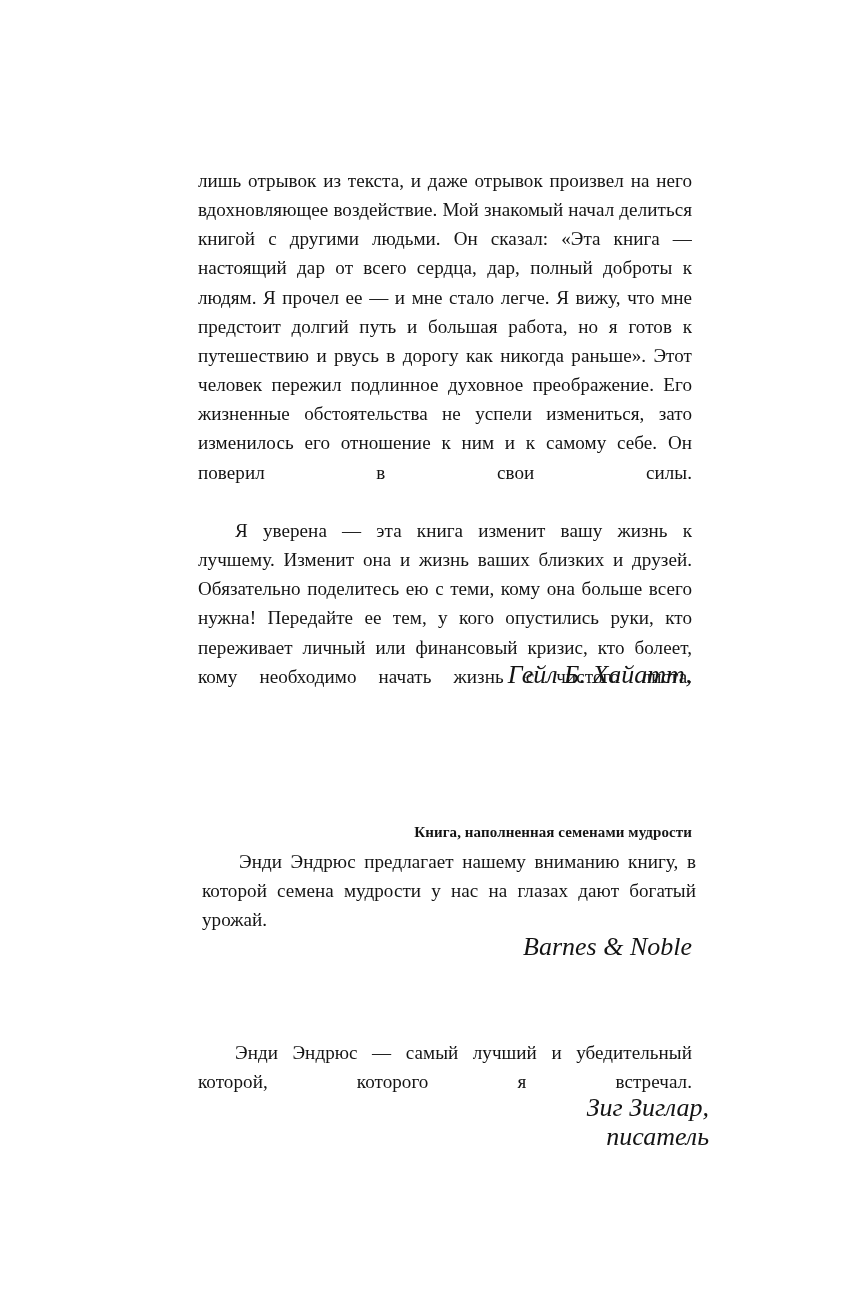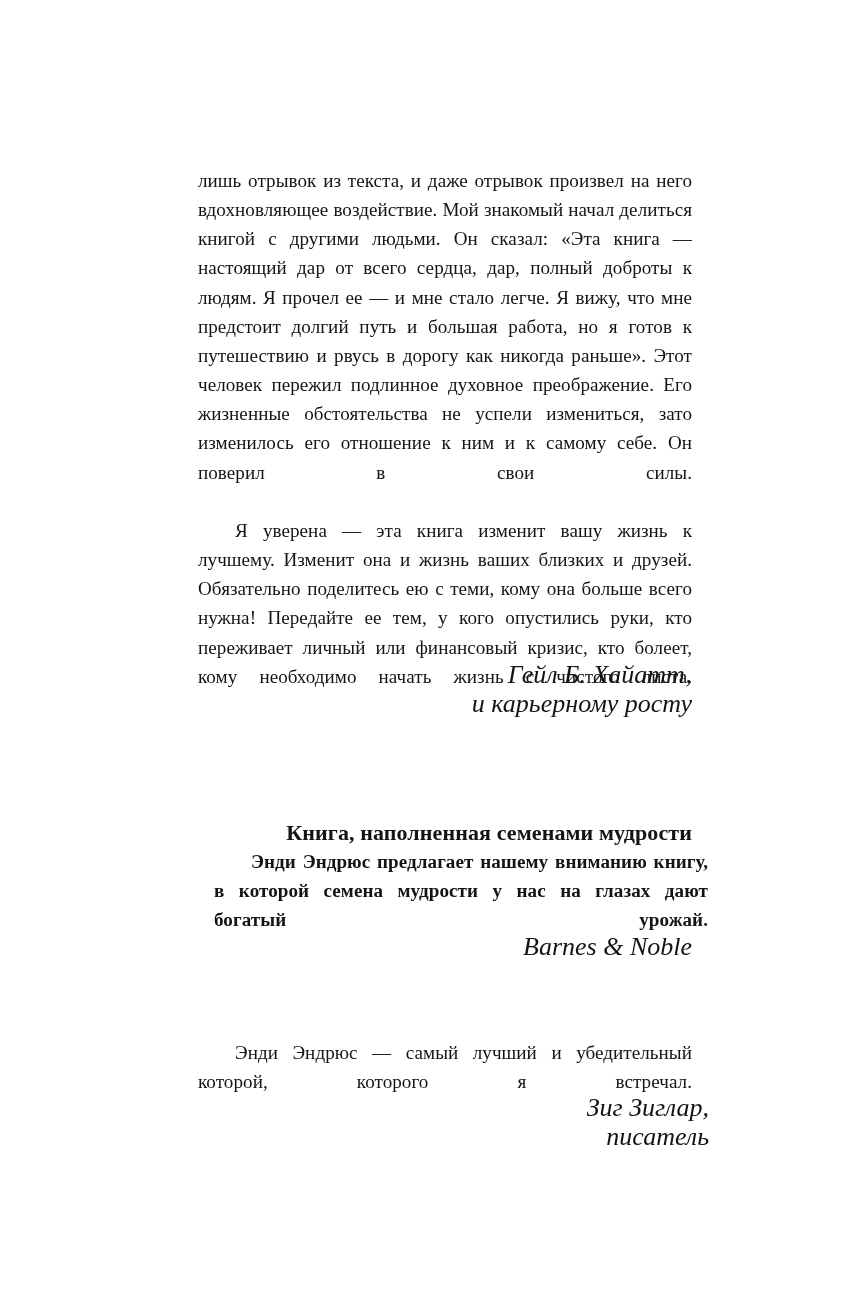--- a/index.html
+++ b/index.html
@@ -58,51 +58,50 @@
     font-size: 26px;
     line-height: 29.15px;
     font-style: italic;
     text-align: right;
   }
   .attrib-line { display: block; white-space: nowrap; }
 
   
   .section-heading {
     margin: 0;
-    font-size: 22px;
+    font-size: 15px;
     line-height: 29.15px;
     font-weight: bold;
     text-align: right;
     letter-spacing: 0.1px;
   }
 
   
   .sect-1      { position: absolute; left: 0; top: 166px;  width: 494px; }
   .sect-sig-1  { position: absolute; left: 0; top: 660px;  width: 494px; }
   .sect-2-head { position: absolute; left: 0; top: 818px;  width: 494px; }
-  .sect-2-body { position: absolute; left: 16px; top: 847px;  width: 494px; font-weight: bold; }
+  .sect-2-body { position: absolute; left: 4px; top: 847px;  width: 494px; }
   .sect-sig-2  { position: absolute; left: 0; top: 932px;  width: 494px; }
   .sect-3-body { position: absolute; left: 0; top: 1038px; width: 494px; }
   .sect-sig-3  { position: absolute; left: 17px; top: 1093px; width: 494px; }
 </style>
 </head>
 <body>
 
 <div class="page">
   <div class="textblock">
 
     <div class="sect-1">
       <p class="para">лишь отрывок из текста, и даже отрывок произвел на него вдохновляющее воздействие. Мой знакомый начал делиться книгой с другими людьми. Он сказал: «Эта книга — настоящий дар от всего сердца, дар, полный доброты к людям. Я прочел ее — и мне стало легче. Я вижу, что мне предстоит долгий путь и большая работа, но я готов к путешествию и рвусь в дорогу как никогда раньше». Этот человек пережил подлинное духовное преображение. Его жизненные обстоятельства не успели измениться, зато изменилось его отношение к ним и к самому себе. Он поверил в свои силы.</p>
       <p class="para indent">Я уверена — эта книга изменит вашу жизнь к лучшему. Изменит она и жизнь ваших близких и друзей. Обязательно поделитесь ею с теми, кому она больше всего нужна! Передайте ее тем, у кого опустились руки, кто переживает личный или финансовый кризис, кто болеет, кому необходимо начать жизнь с чистого листа.</p>
     </div>
 
     <div class="sect-sig-1">
       <p class="attrib">
         <span class="attrib-line">Гейл Б. Хайатт,</span>
-        <span class="attrib-line">и карьерному росту</span>
       </p>
     </div>
 
     <div class="sect-2-head">
       <p class="section-heading">Книга, наполненная семенами мудрости</p>
     </div>
 
     <div class="sect-2-body">
       <p class="para indent">Энди Эндрюс предлагает нашему вниманию книгу, в которой семена мудрости у нас на глазах дают богатый урожай.</p>
     </div>

